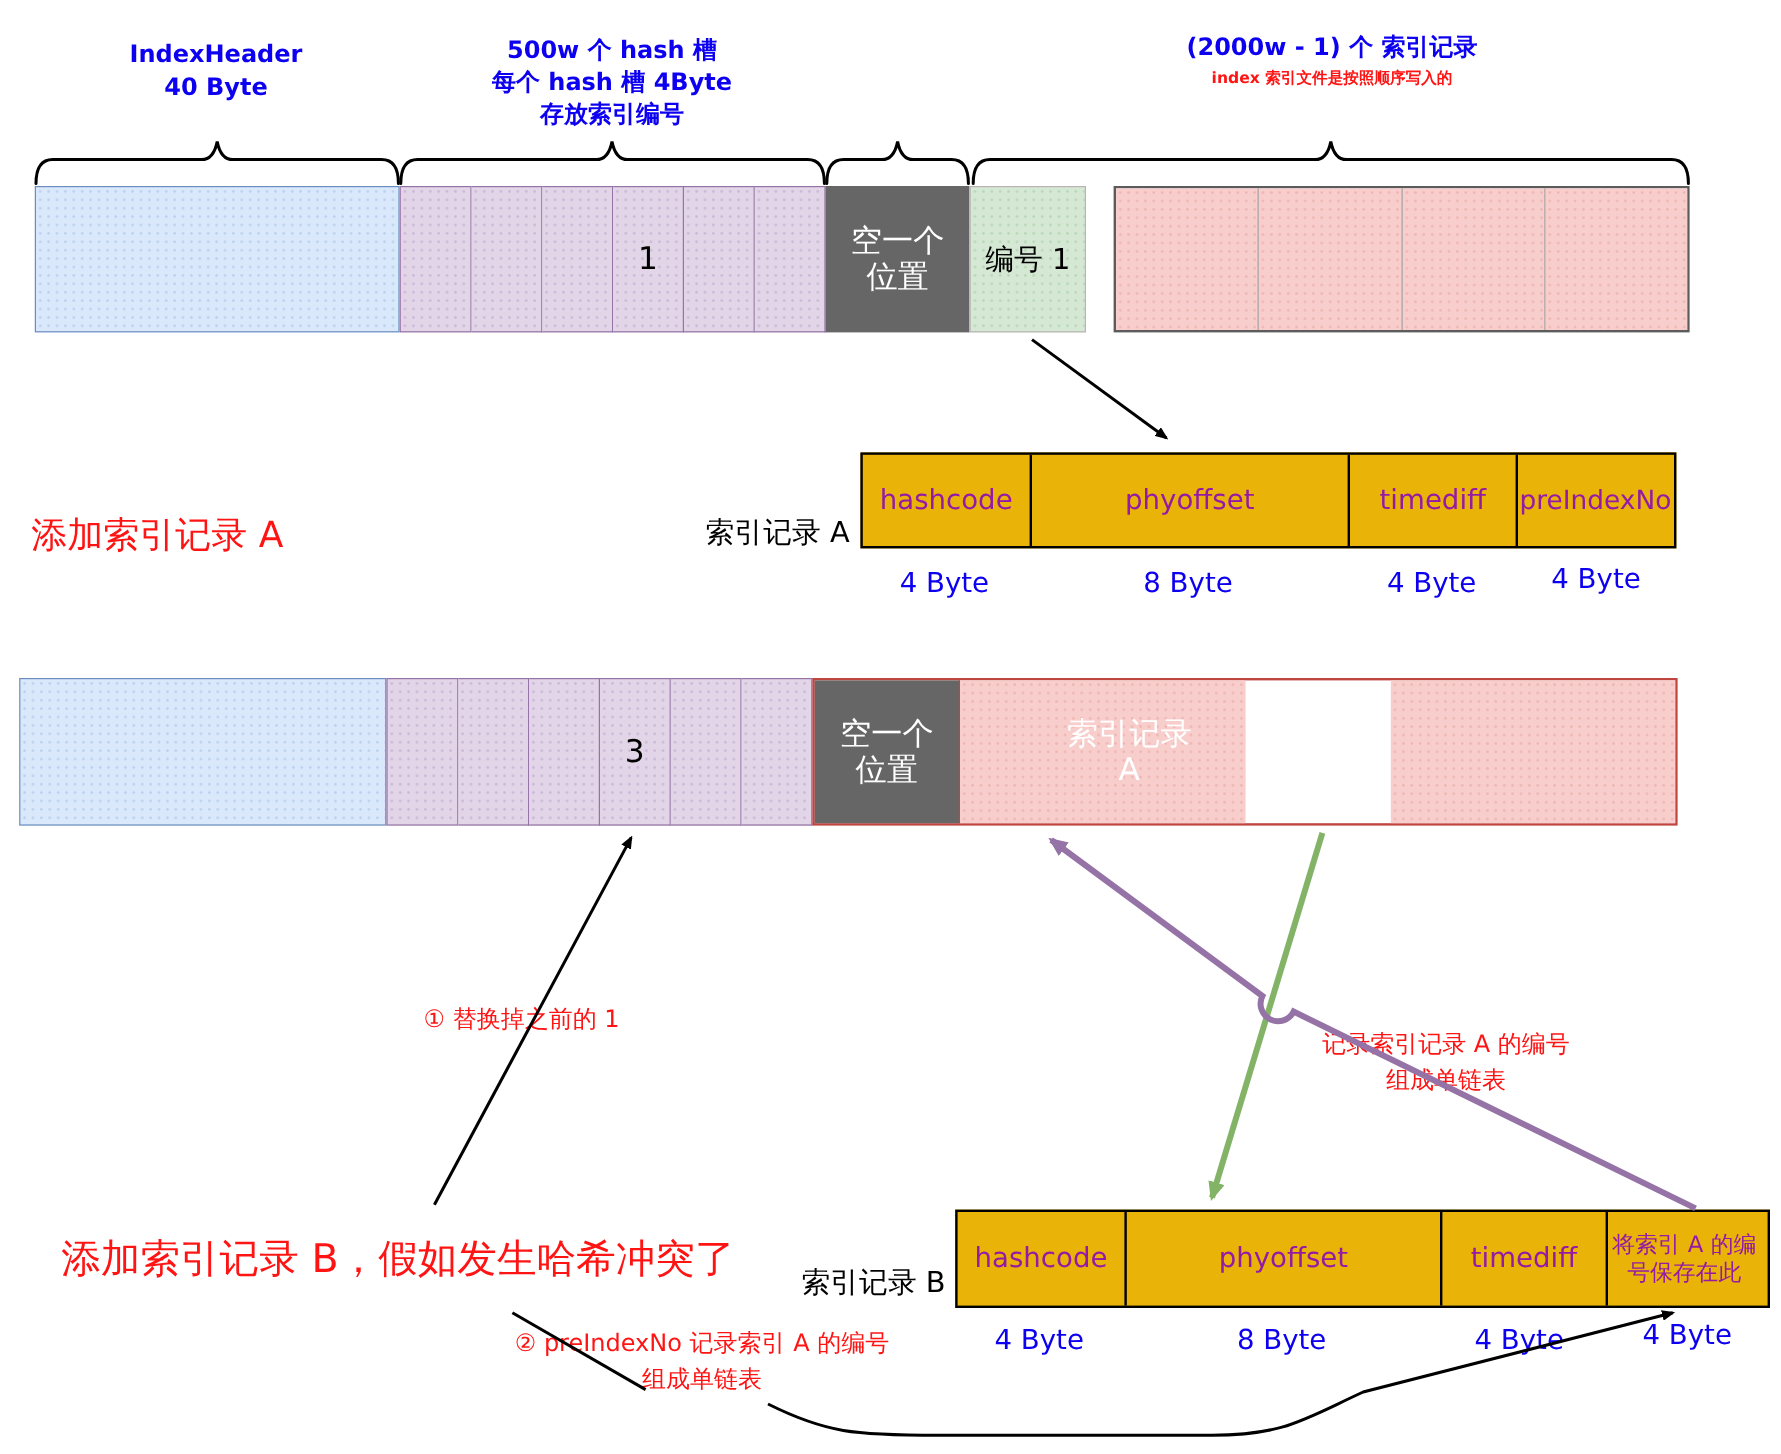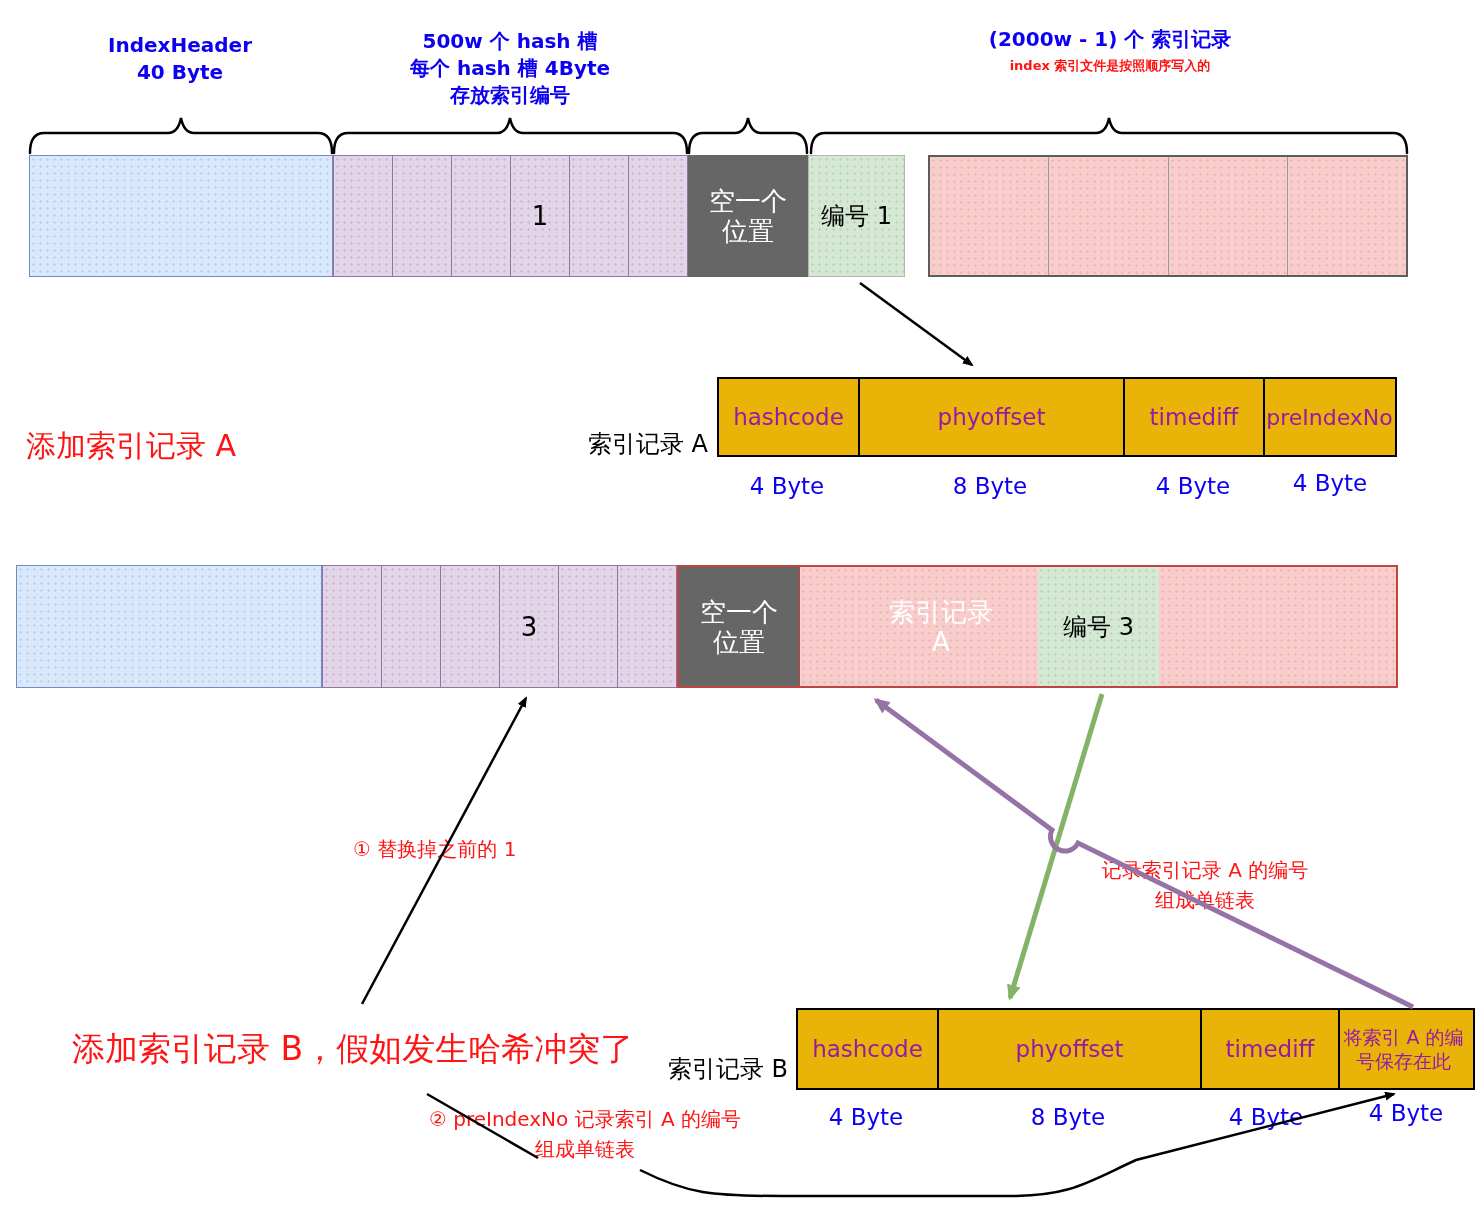--- a/index.html
+++ b/index.html
@@ -114,32 +114,29 @@
 
     <div class="bar-seg" style="left:677px;width:721px;border:2px solid #c0453f;">
       <div class="bar-seg gray-fill" style="left:0;width:121px;border-right:1.5px solid #c0453f;">
         <div class="seg-label white-txt pre center">空一个
 位置</div>
       </div>
       <div class="bar-seg dots-pink" style="left:121px;width:238px;">
         <div class="seg-label white-txt pre center" style="width:170px;margin:0 auto;">索引记录
 A</div>
       </div>
-      <div class="bar-seg dots-green" style="left:359px;width:121px;">
-        <div class="seg-label black-txt">编号 3</div>
-      </div>
       <div class="bar-seg dots-pink" style="left:480px;width:237px;"></div>
     </div>
   </div>
 
   <div class="abs red-small" style="left:353px;top:834px;">① 替换掉之前的 1</div>
   <div class="abs red-small pre center" style="left:1055px;top:855px;width:300px;">记录索引记录 A 的编号
 组成单链表</div>
 
-  <div class="abs big-red-b" style="left:72px;top:1027px;">添加索引记录 B，假如发生哈希冲突了</div>
+  <div class="abs big-red-b" style="left:51px;top:1027px;">添加索引记录 B，假如发生哈希冲突了</div>
   <div class="abs black-label" style="left:638px;top:1053px;width:150px;text-align:right;">索引记录 B</div>
   <div class="abs red-small pre center" style="left:405px;top:1104px;width:360px;">② preIndexNo 记录索引 A 的编号
 组成单链表</div>
 
   <div class="rec-table" style="left:796px;top:1008px;width:679px;height:82px;grid-template-columns:141px 263px 138px 127px;">
     <div class="rec-cell">hashcode</div>
     <div class="rec-cell">phyoffset</div>
     <div class="rec-cell">timediff</div>
     <div class="rec-cell small">将索引 A 的编号保存在此</div>
   </div>

